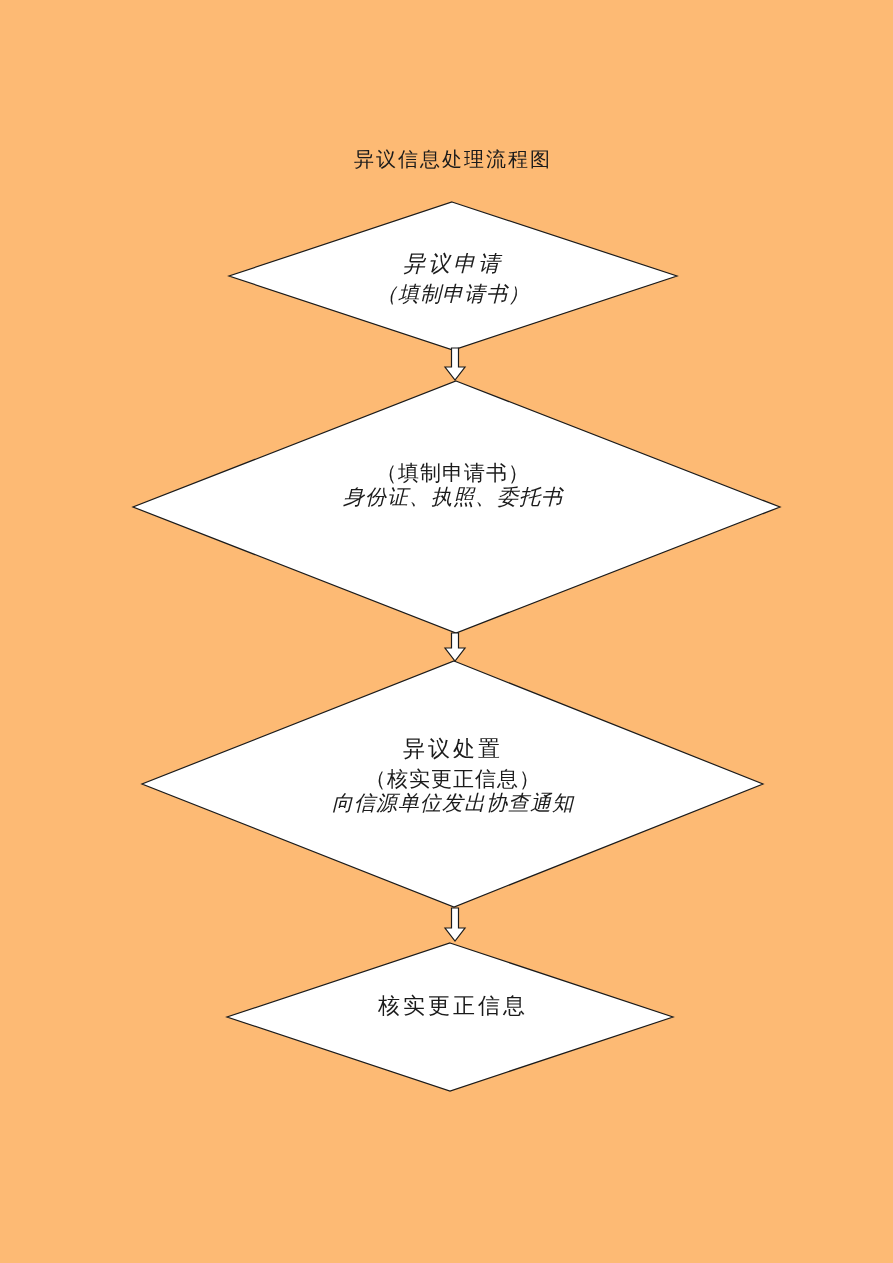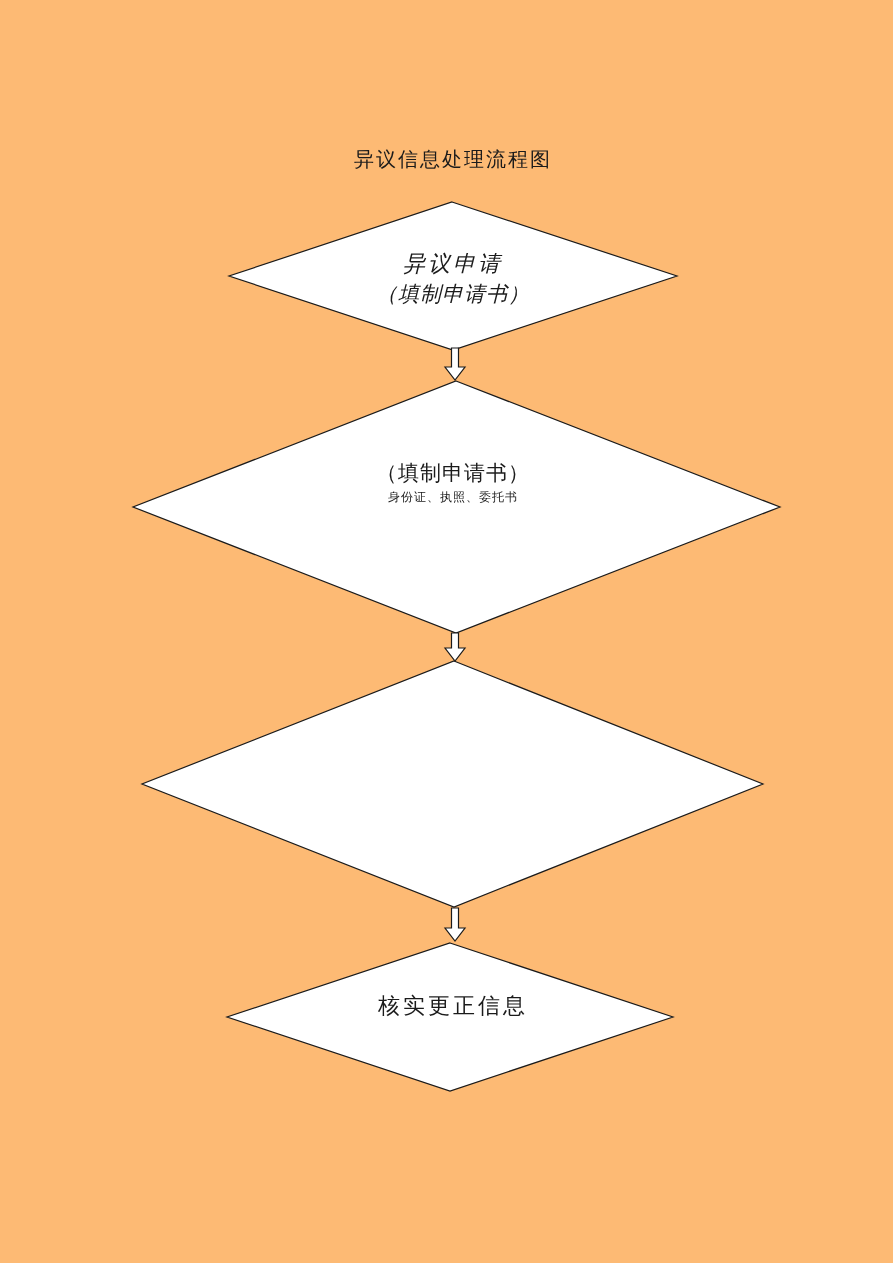--- a/index.html
+++ b/index.html
@@ -45,23 +45,24 @@
     letter-spacing: 3px;
     line-height: 30px;
   }
   .node-sub {
     font-size: 21px;
     letter-spacing: 1px;
     line-height: 24px;
     margin-top: 3px;
   }
   .node-detail {
-    font-size: 12px;
+    font-size: 21px;
     letter-spacing: 1px;
     line-height: 24px;
+    font-style: italic;
   }
   #node1-text { top: 249px; font-style: italic; }
   #node2-text { top: 458px; }
   #node3-text { top: 734px; }
   #node4-text { top: 991px; }
 </style>
 </head>
 <body>
 
 <div class="canvas">
@@ -86,18 +87,23 @@
   <div class="node-text" id="node1-text">
     <div class="node-title">异议申请</div>
     <div class="node-sub">（填制申请书）</div>
   </div>
 
   <div class="node-text" id="node2-text">
     <div class="node-sub">（填制申请书）</div>
     <div class="node-detail">身份证、执照、委托书</div>
   </div>
 
+  <div class="node-text" id="node3-text">
+    <div class="node-title">异议处置</div>
+    <div class="node-sub">（核实更正信息）</div>
+    <div class="node-detail">向信源单位发出协查通知</div>
+  </div>
 
   <div class="node-text" id="node4-text">
     <div class="node-title">核实更正信息</div>
   </div>
 
 </div>
 
 </body></html>

